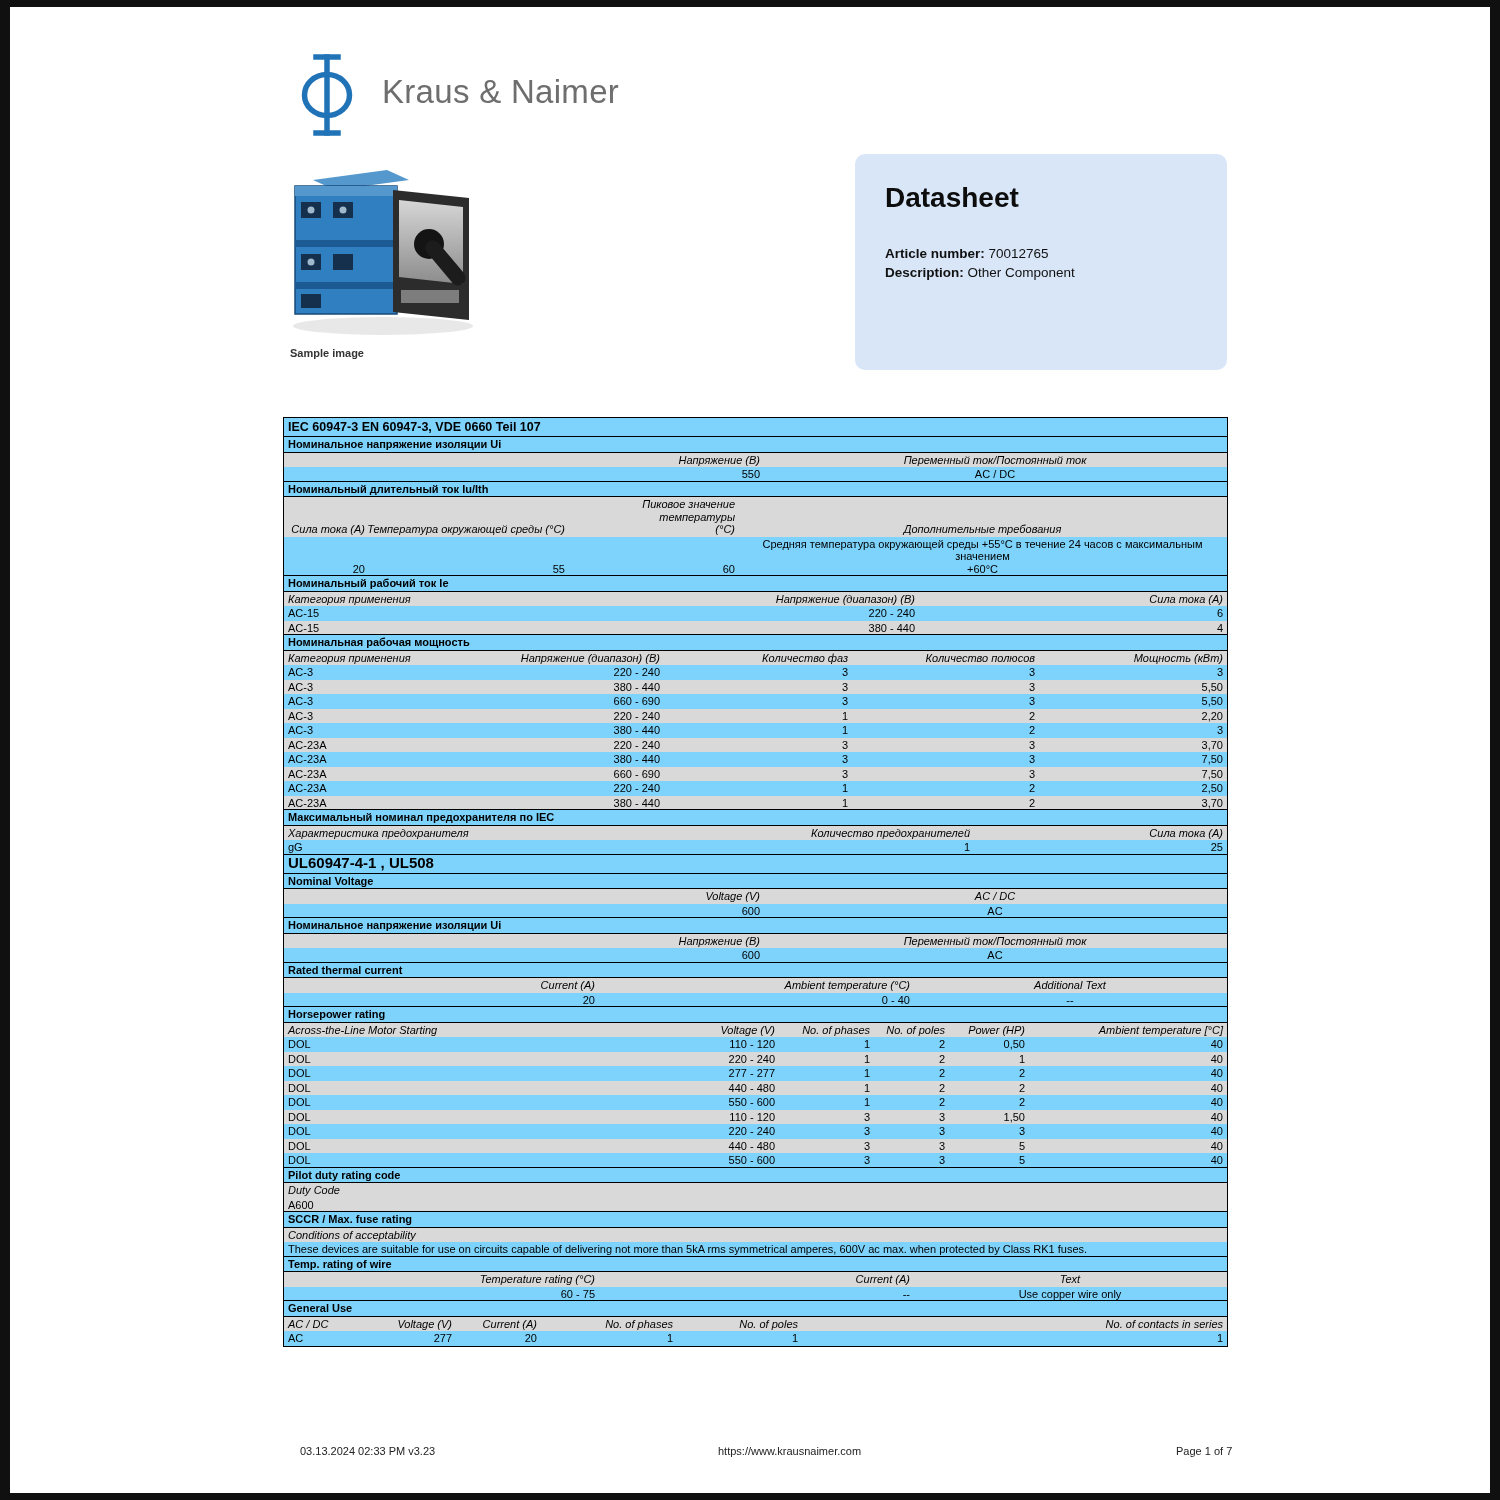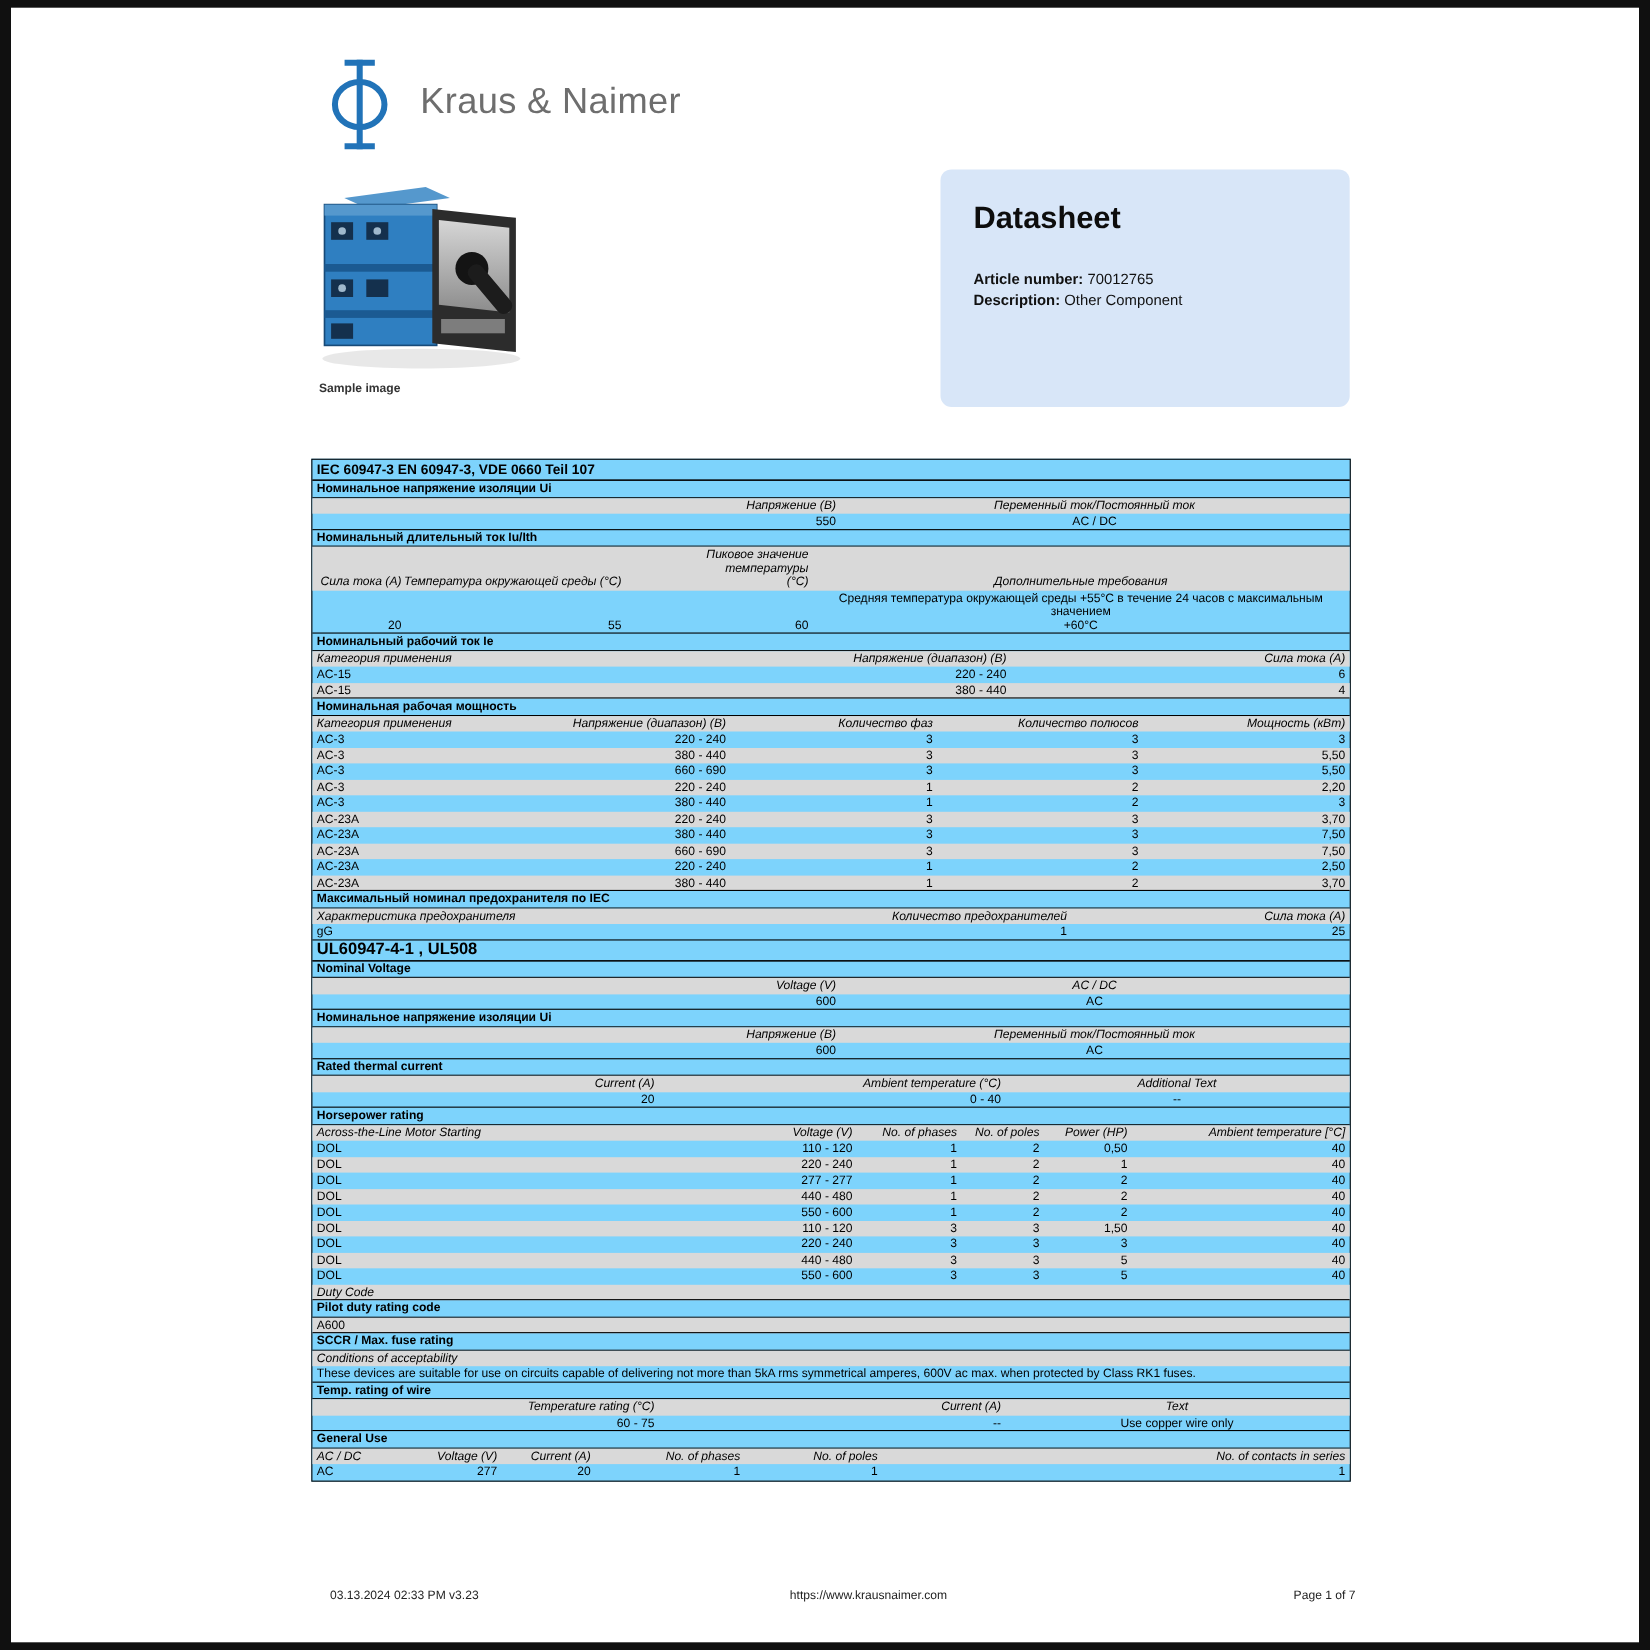--- a/index.html
+++ b/index.html
@@ -394,25 +394,25 @@
         <div class="t-row g-hp">
         <span class="l">DOL</span>
         <span class="r">550 - 600</span>
         <span class="r">3</span>
         <span class="r">3</span>
         <span class="r">5</span>
         <span class="r">40</span>
       </div>
       </div>
 
+    <div class="t-row g-1 sec">
+      <span class="l">Pilot duty rating code</span>
+    </div>
     <div class="t-row g-1 hdr">
       <span class="l">Duty Code</span>
-    </div>
-    <div class="t-row g-1 sec">
-      <span class="l">Pilot duty rating code</span>
     </div>
     <div class="t-row g-1 gray">
       <span class="l">A600</span>
     </div>
 
     <div class="t-row g-1 sec">
       <span class="l">SCCR / Max. fuse rating</span>
     </div>
     <div class="t-row g-1 hdr">
       <span class="l">Conditions of acceptability</span>

